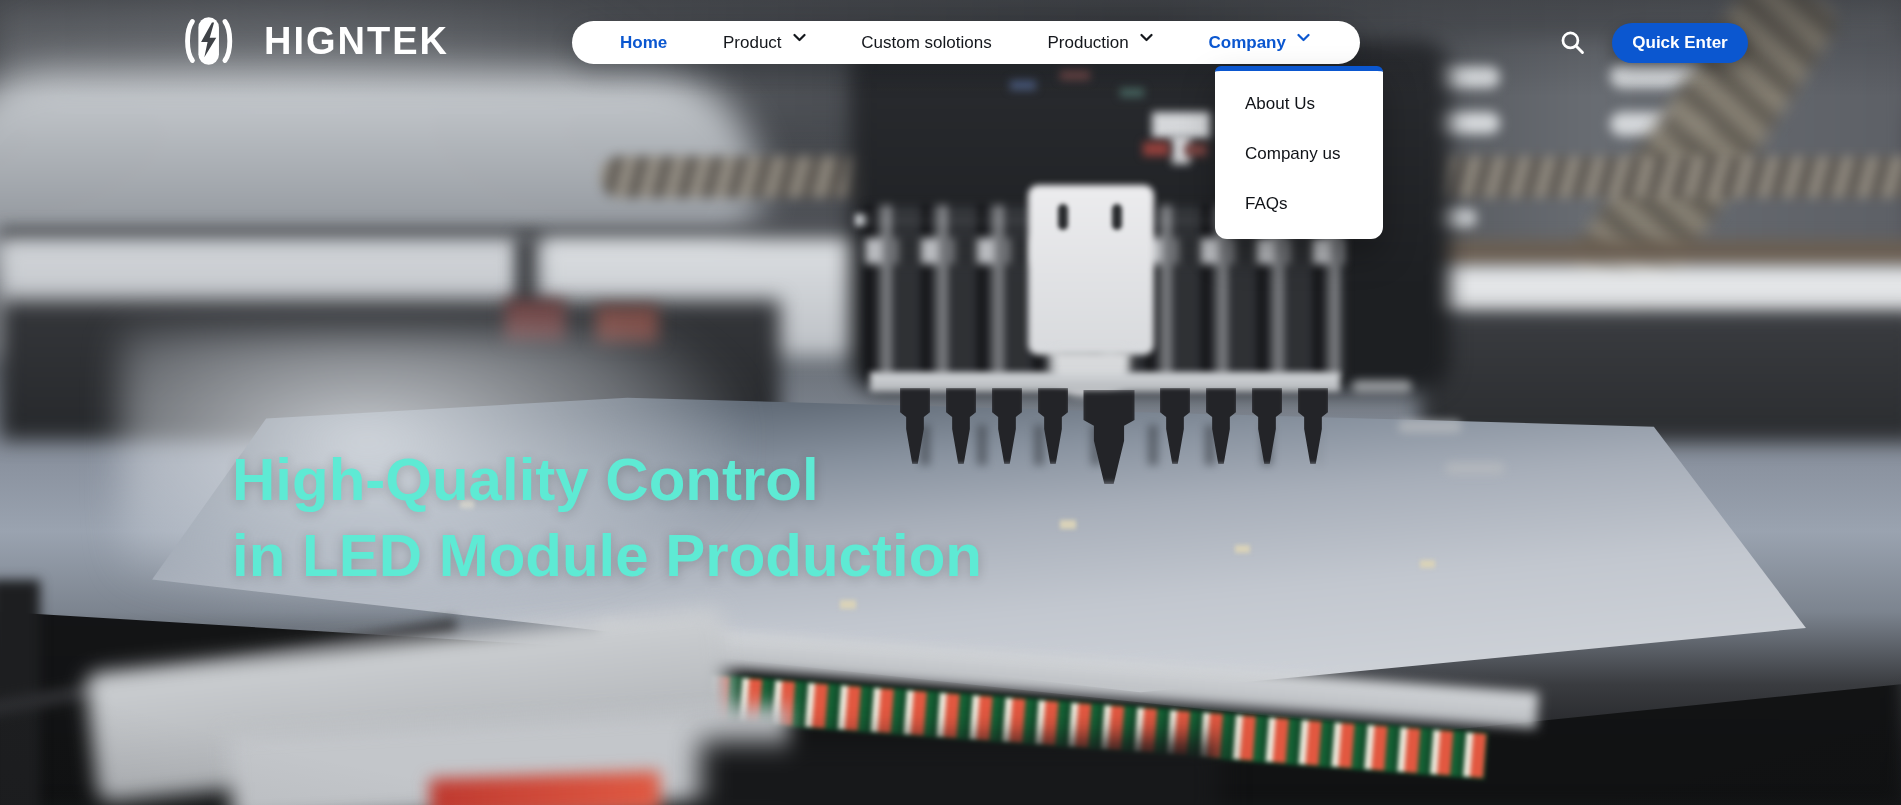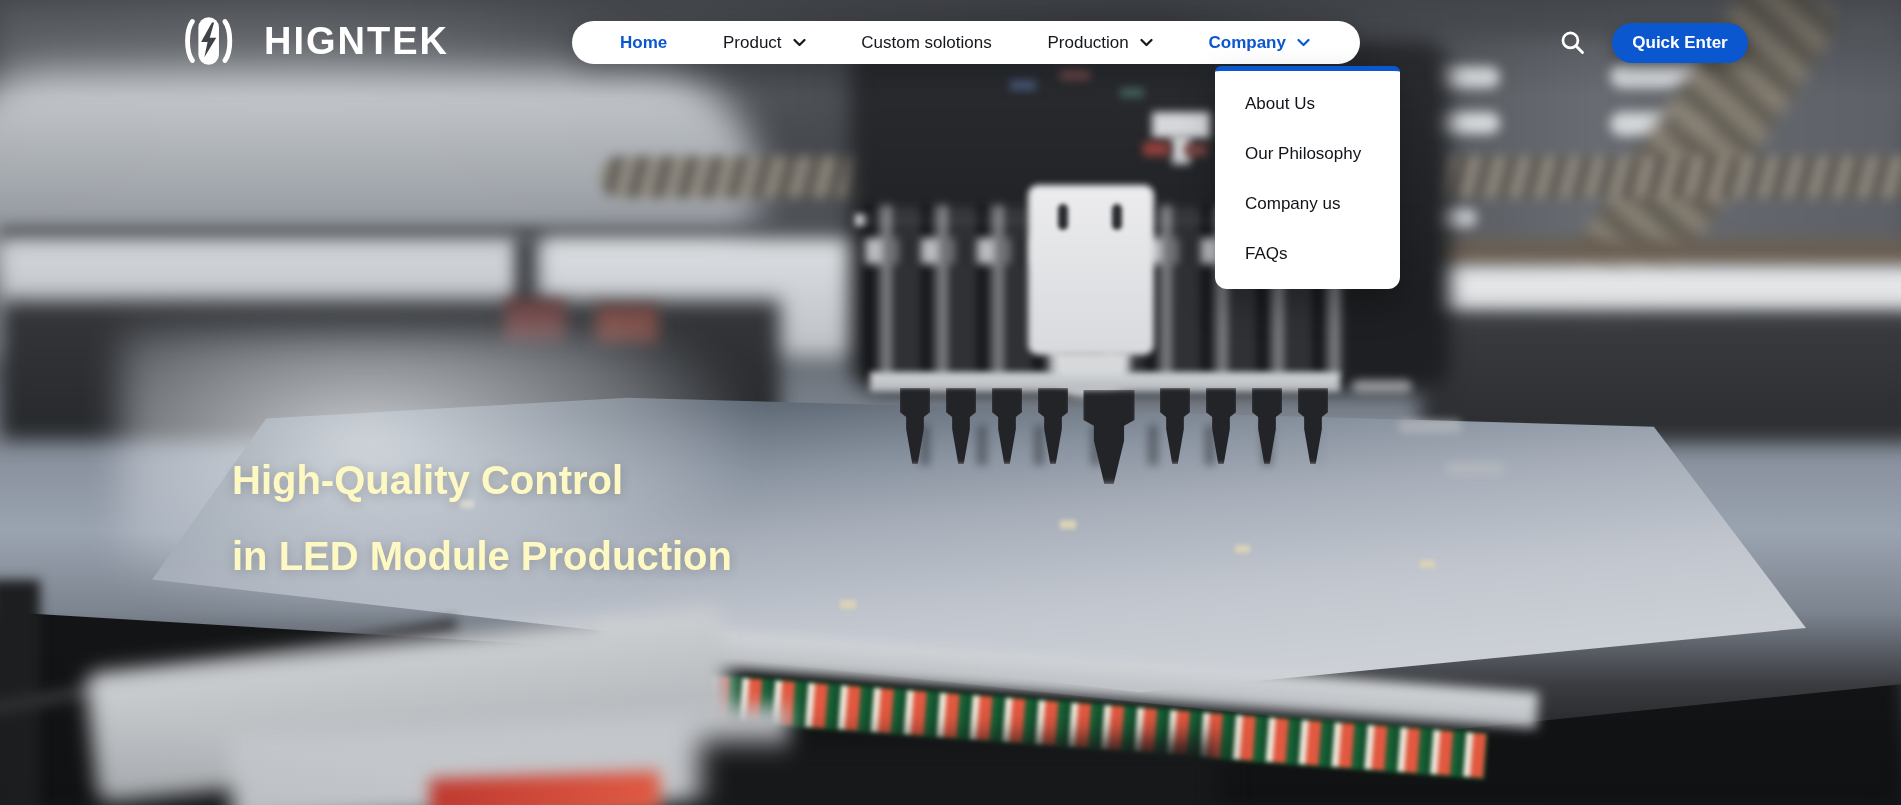--- a/index.html
+++ b/index.html
@@ -14,39 +14,39 @@
   .bg{position:absolute;inset:0;overflow:hidden;}
   .nozzle{position:absolute;width:34px;height:76px;background:#232428;
           clip-path:polygon(6% 0,94% 0,94% 32%,76% 38%,76% 54%,58% 100%,42% 100%,24% 54%,24% 38%,6% 32%);}
 
   
   .logo{position:absolute;left:172px;top:14px;height:54px;display:flex;align-items:center;gap:10px;cursor:pointer;}
   .logo-text{color:#fff;font-weight:bold;font-size:38px;letter-spacing:2px;line-height:1;}
   .navpill{position:absolute;left:572px;top:21px;width:788px;height:43px;background:#fff;
            border-radius:22px;display:flex;align-items:center;justify-content:space-between;
            padding:0 50px 0 48px;box-sizing:border-box;box-shadow:0 10px 24px rgba(15,18,22,.22);}
-  .nav-link{display:flex;align-items:center;gap:11px;font-size:17px;color:#14171c;
+  .nav-link{display:flex;align-items:flex-start;gap:11px;font-size:17px;color:#14171c;
             text-decoration:none;cursor:pointer;white-space:nowrap;}
   .nav-link.active{color:var(--blue);font-weight:bold;}
   .chev{display:block;}
   .search-btn{position:absolute;left:1550px;top:22px;width:44px;height:40px;background:transparent;
               border:none;cursor:pointer;display:flex;align-items:center;justify-content:center;}
   .quote-btn{position:absolute;left:1612px;top:23px;width:136px;height:40px;border:none;cursor:pointer;
              border-radius:20px;background:var(--blue);color:#fff;font-weight:bold;font-size:17px;
              font-family:"Liberation Sans",sans-serif;box-shadow:0 6px 16px rgba(0,0,0,.28);}
 
   
   .dropdown{position:absolute;left:1215px;top:66px;width:168px;background:#fff;
             border-top:5px solid var(--blue);border-radius:6px 6px 12px 12px;
-            padding:8px 17px 10px 0;box-shadow:0 16px 34px rgba(0,0,0,.28);}
+            padding:8px 0 10px 0;box-shadow:0 16px 34px rgba(0,0,0,.28);}
   .dd-item{display:block;padding:15px 10px 15px 30px;font-size:17px;color:#101318;
            text-decoration:none;cursor:pointer;white-space:nowrap;}
 
   
-  .hero{position:absolute;left:232px;top:442px;color:#fef9c3;font-weight:bold;font-size:40px;
+  .hero{position:absolute;left:232px;top:442px;color:#5eead4;font-weight:bold;font-size:60px;
         line-height:76px;text-shadow:0 2px 12px rgba(0,0,0,.20);}
 
   :root{--blue:#0b57d0;}
 </style>
 </head>
 <body>
 
 <div class="stage">
 
   <div class="bg">
@@ -191,21 +191,20 @@
         <circle cx="11" cy="11" r="7.2" fill="none" stroke="#ffffff" stroke-width="2.6"></circle>
         <line x1="16.4" y1="16.4" x2="22.6" y2="22.6" stroke="#ffffff" stroke-width="2.8" stroke-linecap="round"></line>
       </svg>
     </button>
 
     <button class="quote-btn">Quick Enter</button>
   </header>
 
   <div class="dropdown">
     <a class="dd-item">About Us</a>
-    <a class="dd-item">Our Philosophy</a>
     <a class="dd-item">Company us</a>
     <a class="dd-item">FAQs</a>
   </div>
 
   <div class="hero">
     <div>High-Quality Control</div>
     <div>in LED Module Production</div>
   </div>
 
 </div>

